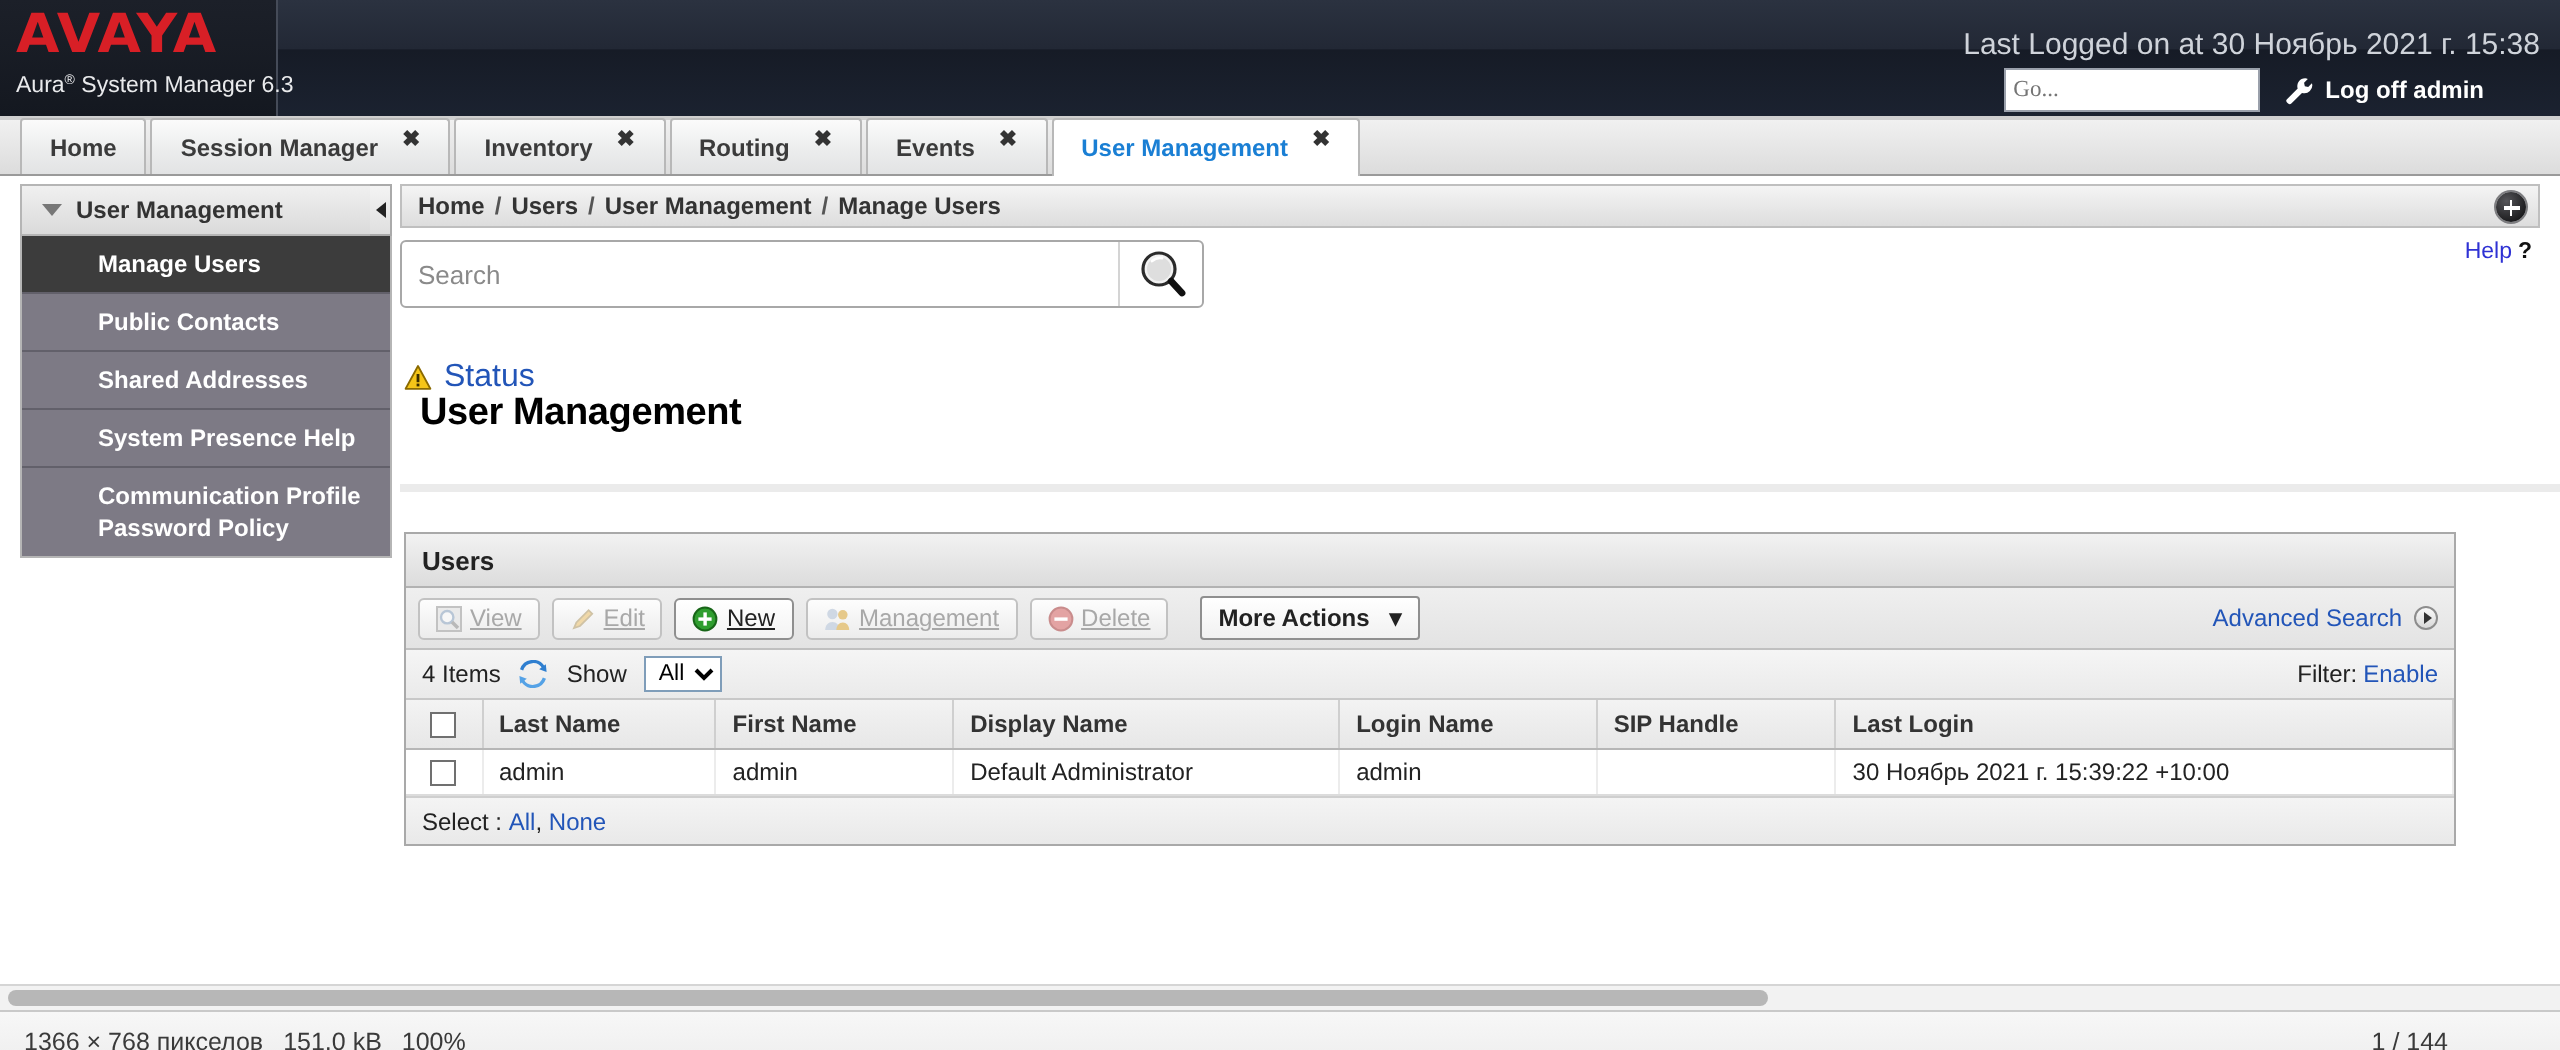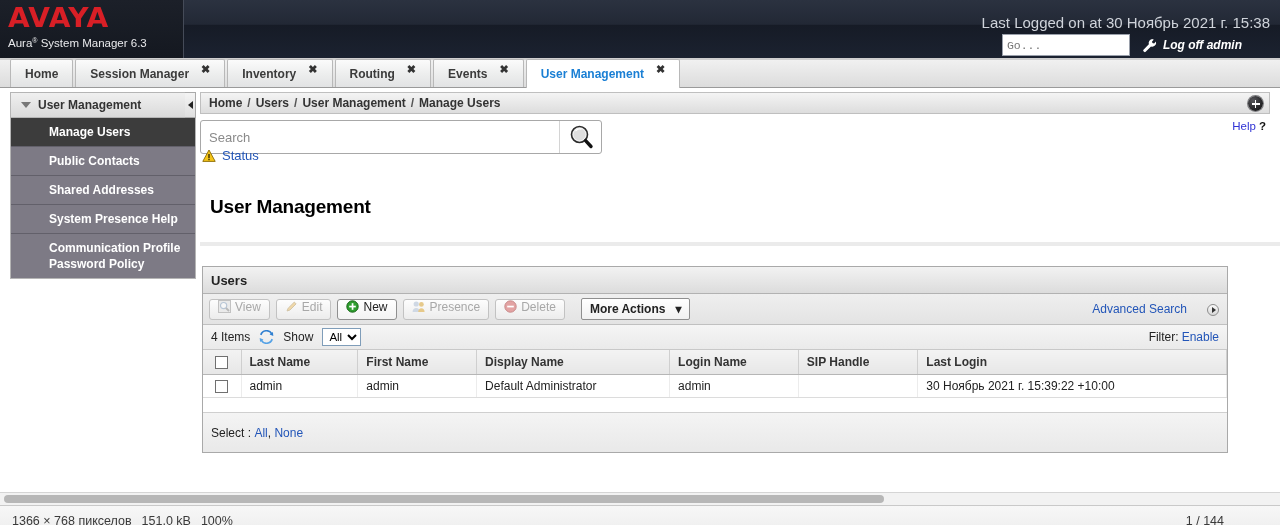--- a/index.html
+++ b/index.html
@@ -14,21 +14,21 @@
 
   
   .banner {
     position: relative;
     height: 58px;
     background: linear-gradient(180deg, #2b3240 0%, #222835 42%, #161b26 43%, #1b2230 100%);
     display: flex;
     align-items: stretch;
   }
   .brand {
-    width: 184px;
+    width: 139px;
     background: linear-gradient(180deg, #1c2029 0%, #141820 100%);
     border-right: 1px solid #454b58;
     padding: 4px 0 0 8px;
     position: relative;
   }
   .avaya-logo {
     color: #d81f26;
     font-size: 27px;
     font-weight: bold;
     letter-spacing: 0.5px;
@@ -64,28 +64,27 @@
     align-items: center;
     gap: 12px;
   }
   .go-input {
     width: 128px; height: 22px;
     border: 1px solid #9aa0ab;
     background: #fff;
     font-size: 11.5px;
     color: #888;
     padding: 0 4px;
-    font-family: Liberation Mono, monospace;
+    font-family: Liberation Serif, serif;
   }
   .logoff {
     display: flex; align-items: center; gap: 6px;
     color: #ffffff; font-size: 12px; font-weight: bold;
     white-space: nowrap;
     padding-right: 30px;
-    font-style: italic;
   }
   .wrench { width: 15px; height: 15px; display: block; }
 
   
   .tabbar {
     height: 30px;
     background: linear-gradient(180deg, #f2f2f2 0%, #dcdcdc 100%);
     border-bottom: 1px solid #9a9a9a;
     display: flex;
     align-items: flex-end;
@@ -256,23 +255,23 @@
   .searchbox input::placeholder { color: #8a8a8a; }
   .search-btn {
     width: 42px; height: 100%;
     border-left: 1px solid #d4d4d4;
     display: flex; align-items: center; justify-content: center;
     cursor: pointer;
   }
 
   .status-row {
     position: absolute;
-    left: 6px; top: 60px;
+    left: 6px; top: 92px;
     display: flex; align-items: center; gap: 6px;
-    font-size: 13px;
+    font-size: 16px;
   }
   .status-link { color: #2255b8; cursor: pointer; }
 
   .page-title {
     position: absolute;
     left: 14px; top: 108px;
     font-size: 19px;
     font-weight: bold;
     color: #000;
     letter-spacing: -0.2px;
@@ -304,29 +303,30 @@
     height: 31px;
     background: linear-gradient(180deg,#efefef,#e3e3e3);
     border-bottom: 1px solid #c0c0c0;
     display: flex; align-items: center;
     padding: 0 6px;
     gap: 6px;
     position: relative;
   }
   .tb-btn {
     height: 21px;
-    display: flex; align-items: flex-start; gap: 4px;
+    display: flex; align-items: center; gap: 4px;
     padding: 0 8px;
     font-size: 12px;
     border: 1px solid #c2c2c2;
     border-radius: 3px;
     background: linear-gradient(180deg,#fdfdfd,#ececec);
     color: #a8a8a8;
     cursor: default;
     white-space: nowrap;
+    text-decoration: underline;
   }
   .tb-btn.enabled {
     color: #222;
     border-color: #8f8f8f;
     background: linear-gradient(180deg,#ffffff,#f3f3f3);
     cursor: pointer;
     font-weight: normal;
   }
   .more-actions {
     height: 22px;
@@ -335,21 +335,21 @@
     font-size: 12px; font-weight: bold; color: #222;
     border: 1px solid #8f8f8f;
     border-radius: 2px;
     background: linear-gradient(180deg,#ffffff,#f1f1f1);
     cursor: pointer;
     margin-left: 10px;
   }
   .adv-search {
     position: absolute;
     right: 8px;
-    display: flex; align-items: flex-end; gap: 20px;
+    display: flex; align-items: center; gap: 6px;
     font-size: 12px;
     color: #2255b8;
     cursor: pointer;
   }
   .adv-arrow {
     width: 12px; height: 12px; border-radius: 50%;
     background: linear-gradient(180deg,#fafafa,#d8d8d8);
     border: 1px solid #8d8d8d;
     display: flex; align-items: center; justify-content: center;
   }
@@ -415,27 +415,26 @@
   }
   .cb {
     width: 13px; height: 13px;
     border: 1px solid #707070;
     background: #fff;
     display: inline-block;
     vertical-align: middle;
     cursor: pointer;
   }
   .select-row {
-    height: 40px;
+    height: 24px;
     background: linear-gradient(180deg,#f4f4f4,#e9e9e9);
     display: flex; align-items: center;
     padding-left: 8px;
     font-size: 12px; color: #222;
     border-top: 1px solid #cfcfcf;
-    margin-top: 14px;
   }
   .select-row .lnk { color: #2255b8; cursor: pointer; }
 
   
   .hscroll {
     height: 13px;
     background: #f2f2f2;
     border-top: 1px solid #d5d5d5;
     padding: 2px 4px;
   }
@@ -602,21 +601,21 @@
           </svg>
           <span>New</span>
         </div>
         <div class="tb-btn">
           <svg width="14" height="13" viewBox="0 0 14 13">
             <circle cx="4.2" cy="4" r="2.6" fill="#cfd8e4"></circle>
             <path d="M0.6 12c0-2.4 1.6-4 3.6-4s3.6 1.6 3.6 4z" fill="#cfd8e4"></path>
             <circle cx="9.4" cy="4.4" r="2.4" fill="#e6c98a"></circle>
             <path d="M6.2 12c0-2.2 1.4-3.7 3.2-3.7s3.2 1.5 3.2 3.7z" fill="#e6c98a"></path>
           </svg>
-          <span>Presence</span>
+          <span>Management</span>
         </div>
         <div class="tb-btn">
           <svg width="13" height="13" viewBox="0 0 13 13">
             <circle cx="6.5" cy="6.5" r="5.7" fill="#e3a3a3" stroke="#c98c8c" stroke-width="1"></circle>
             <rect x="3.2" y="5.7" width="6.6" height="1.7" fill="#fff"></rect>
           </svg>
           <span>Delete</span>
         </div>
 
         <div class="more-actions">

